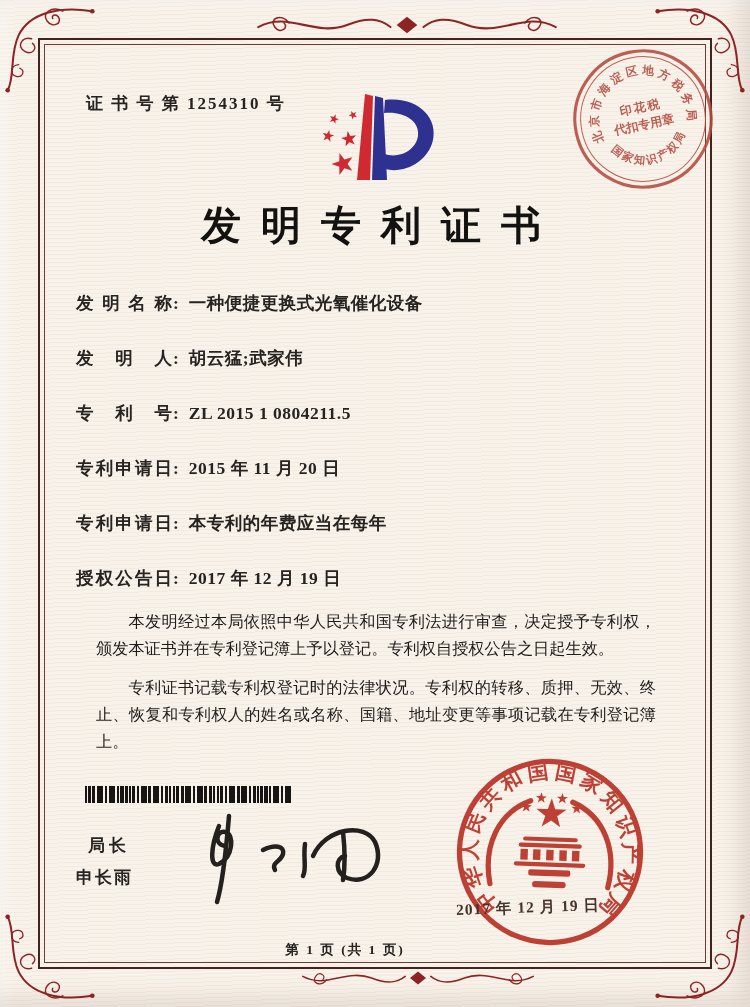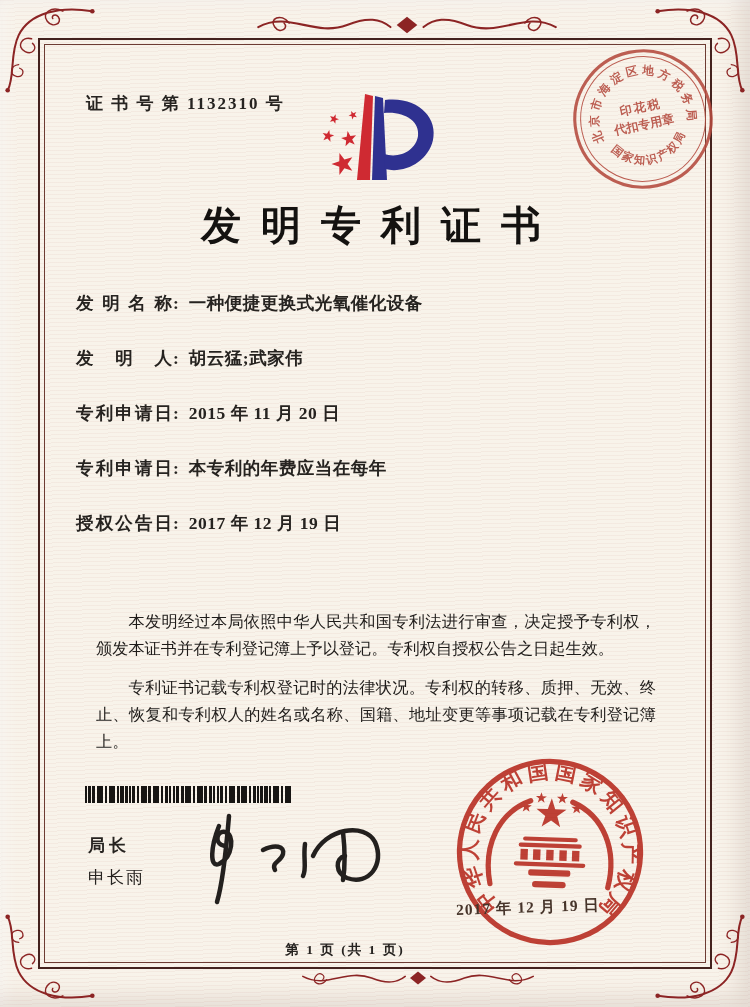--- a/index.html
+++ b/index.html
@@ -50,21 +50,21 @@
   .body-text p{margin:12px;text-indent:2em;}
 
   .barcode{position:absolute;left:85px;top:786px;width:206px;height:17px;z-index:4;
     background-image:
       repeating-linear-gradient(90deg,#171513 0 2px,transparent 2px 4px),
       repeating-linear-gradient(90deg,#171513 0 1px,transparent 1px 7px),
       repeating-linear-gradient(90deg,transparent 0 3px,#171513 3px 6px,transparent 6px 11px);}
 
   .sig-title{position:absolute;left:88px;top:834px;font-size:17px;font-weight:600;
     letter-spacing:4px;z-index:4;}
-  .sig-name{position:absolute;left:88px;top:866px;font-size:17px;font-weight:400;
+  .sig-name{position:absolute;left:76px;top:866px;font-size:17px;font-weight:700;
     letter-spacing:2px;z-index:4;}
   .sig-script{position:absolute;left:185px;top:810px;width:220px;height:100px;z-index:4;}
 
   .seal-big{position:absolute;left:450px;top:752px;width:200px;height:200px;
     z-index:5;opacity:.93;mix-blend-mode:multiply;transform:rotate(2deg);}
   .seal-date{position:absolute;left:456px;top:897px;width:170px;z-index:6;
     font-size:15.5px;font-weight:600;letter-spacing:1px;color:#46342a;
     transform:rotate(-2deg);}
 
   .footer-page{position:absolute;left:0;right:0;top:941px;text-align:center;
@@ -112,21 +112,21 @@
   <svg class="orn br" style="left:654px;top:913px" width="92" height="92" viewBox="0 0 100 100">
       <use href="#corner-orn"></use>
     </svg>
   <svg class="orn" style="left:252px;top:2px" width="310" height="46" viewBox="0 0 300 44">
       <use href="#mid-orn"></use>
     </svg>
   <svg class="orn bm" style="left:298px;top:958px" width="240" height="40" viewBox="0 0 300 44">
       <use href="#mid-orn"></use>
     </svg>
 
-  <div class="cert-no">证 书 号 第 1132310 号</div>
+  <div class="cert-no">证 书 号 第 1254310 号</div>
 
   <svg class="stamp-top" viewBox="0 0 150 150">
     <defs>
       <path id="tp-top" d="M31.8,90.7 A46,46 0 1 1 118.2,90.7" fill="none"></path>
       <path id="tp-bot" d="M35.2,98 A46,46 0 0 0 114.8,98" fill="none"></path>
     </defs>
     <circle cx="75" cy="75" r="70" fill="none" stroke="var(--stamp-red,#b44a3e)" stroke-width="3.2"></circle>
     <circle cx="75" cy="75" r="64" fill="none" stroke="var(--stamp-red,#b44a3e)" stroke-width="1"></circle>
     <text font-size="12" font-weight="700" fill="var(--stamp-red,#b44a3e)">
       <textPath href="#tp-top" startOffset="2" textLength="170">北京市海淀区地方税务局</textPath>
@@ -154,20 +154,23 @@
   </svg>
 
   <h1 class="title">发明专利证书</h1>
 
   <div class="fields">
     <div class="field">
       <span class="flabel">发明名称</span><span class="fcolon">:</span><span class="fvalue">一种便捷更换式光氧催化设备</span>
     </div>
     <div class="field">
       <span class="flabel">发明人</span><span class="fcolon">:</span><span class="fvalue">胡云猛;武家伟</span>
+    </div>
+    <div class="field">
+      <span class="flabel">专利号</span><span class="fcolon">:</span><span class="fvalue">ZL 2015 1 0804211.5</span>
     </div>
     <div class="field">
       <span class="flabel">专利申请日</span><span class="fcolon">:</span><span class="fvalue">2015 年 11 月 20 日</span>
     </div>
     <div class="field">
       <span class="flabel">专利申请日</span><span class="fcolon">:</span><span class="fvalue">本专利的年费应当在每年</span>
     </div>
     <div class="field">
       <span class="flabel">授权公告日</span><span class="fcolon">:</span><span class="fvalue">2017 年 12 月 19 日</span>
     </div>

